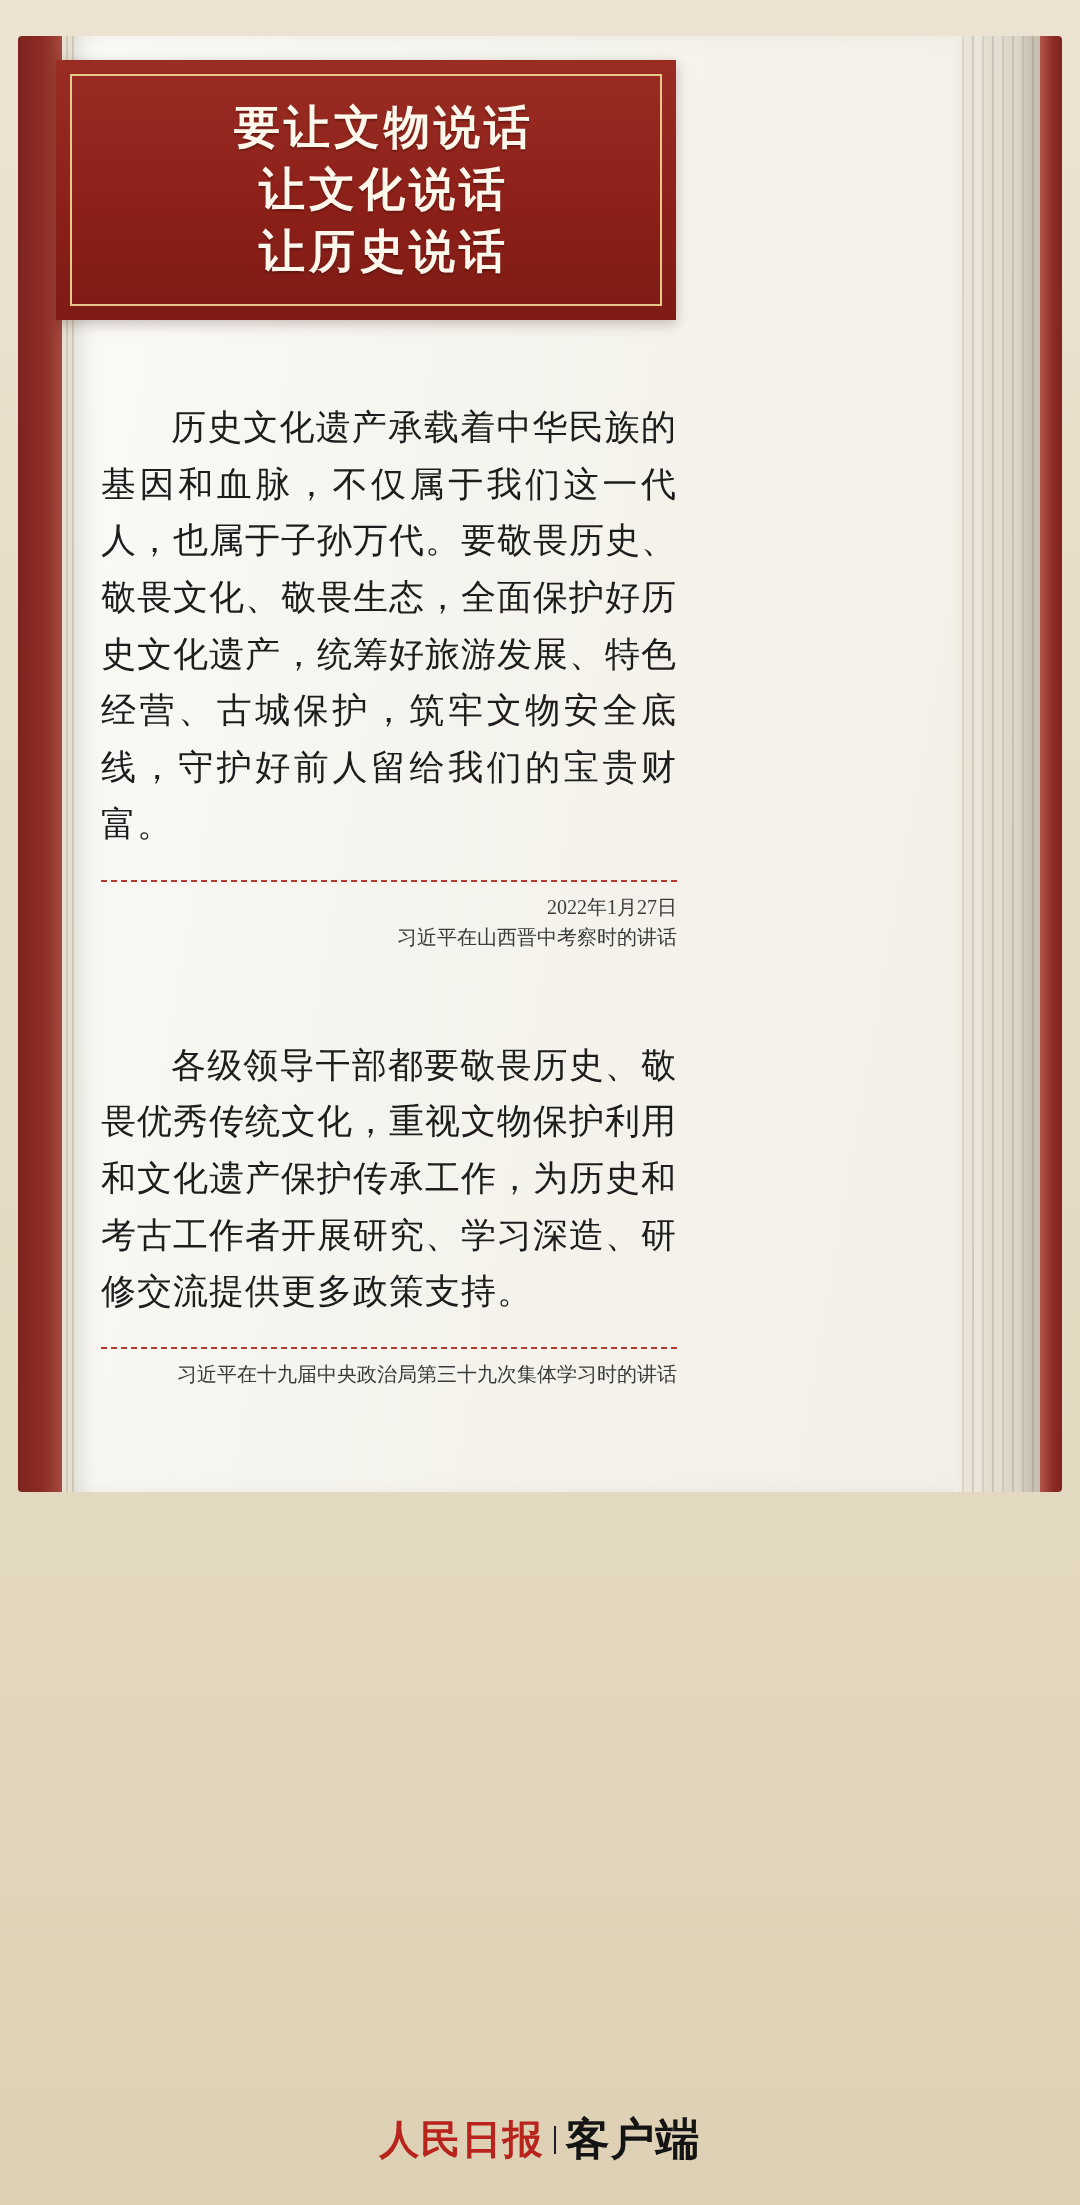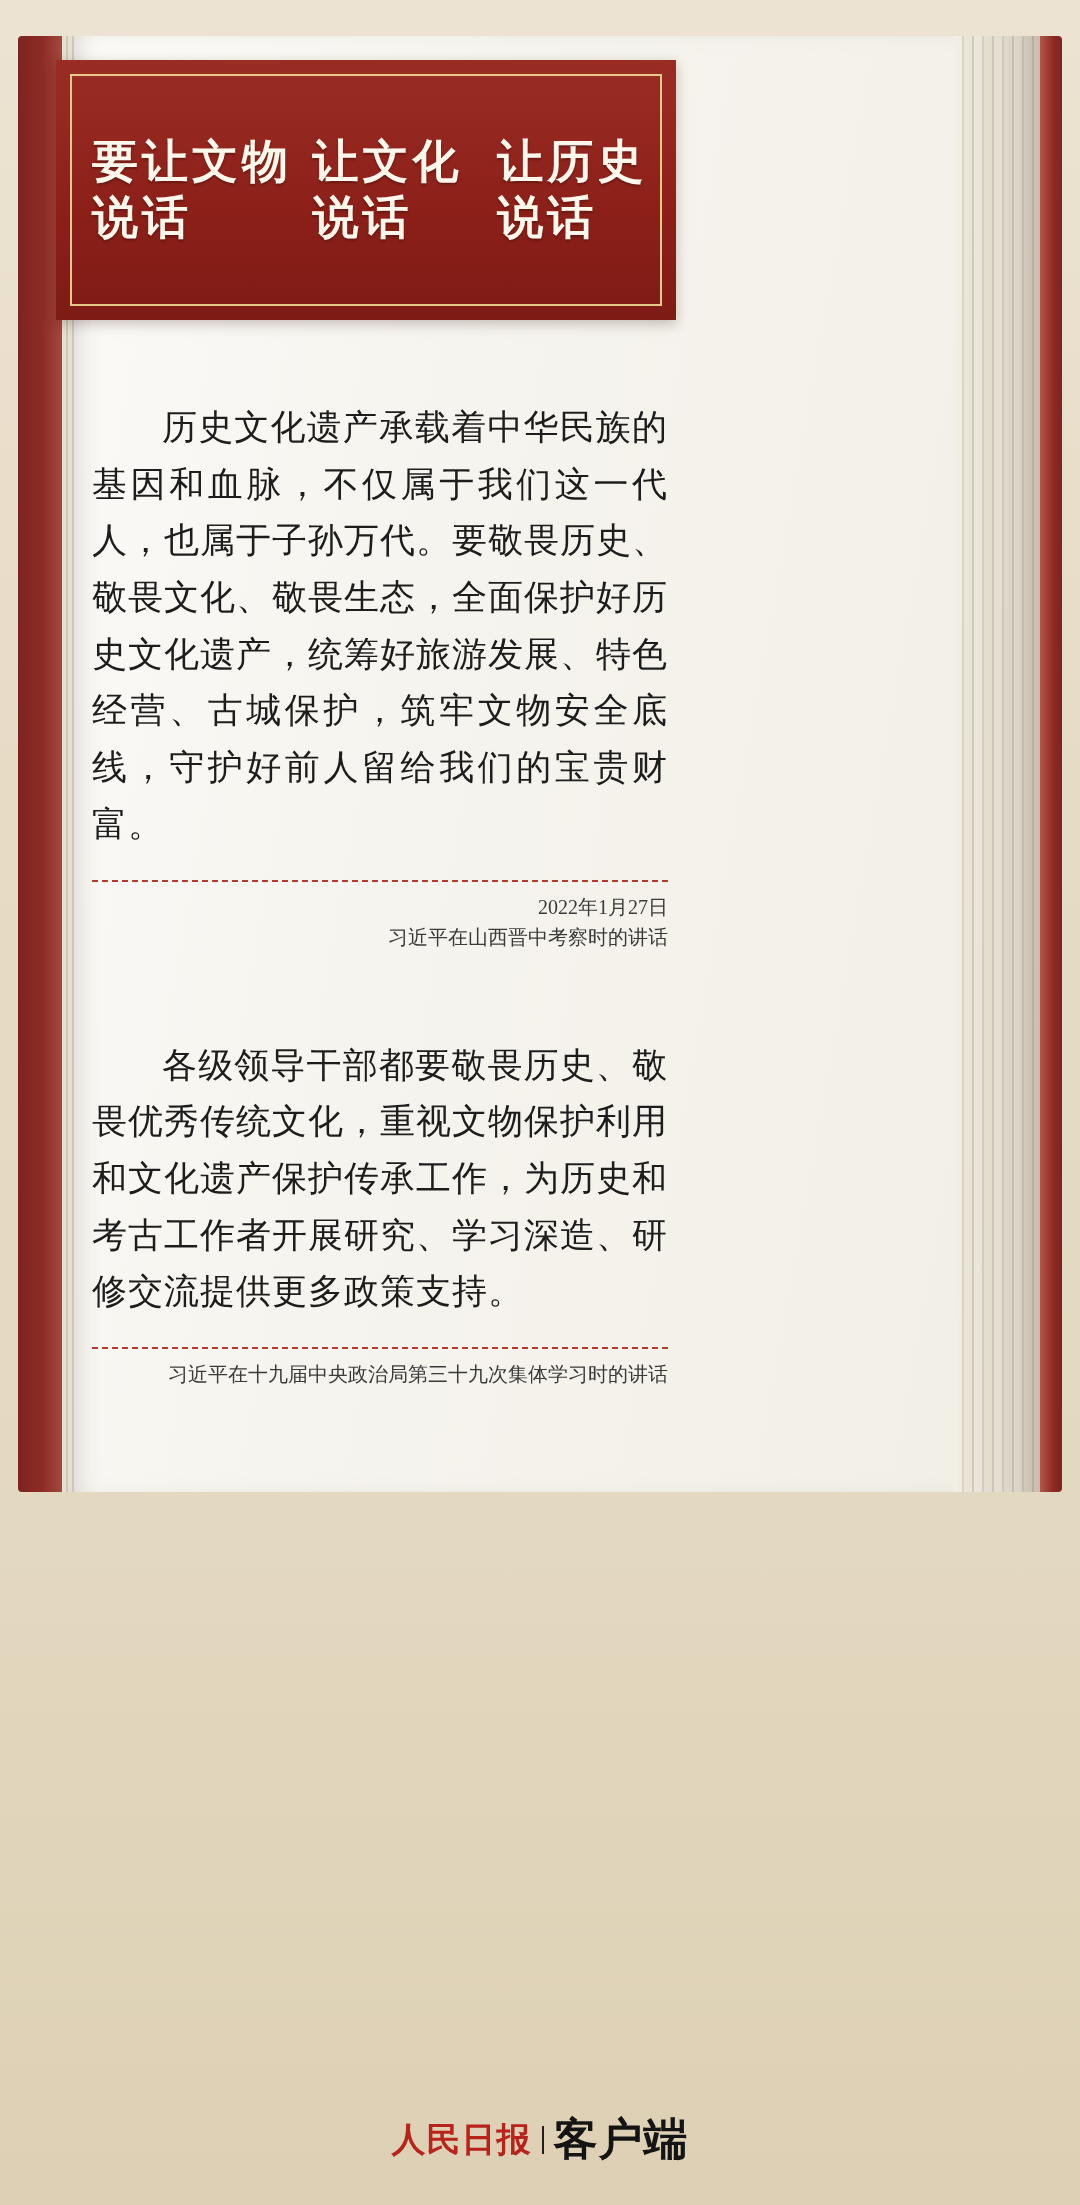--- a/index.html
+++ b/index.html
@@ -122,40 +122,40 @@
   }
   .pc-tl { left: 14px;  top: 14px;  border-right: none; border-bottom: none; }
   .pc-tr { right: 14px; top: 14px;  border-left: none;  border-bottom: none; }
   .pc-bl { left: 14px;  bottom: 14px; border-right: none; border-top: none; }
   .pc-br { right: 14px; bottom: 14px; border-left: none;  border-top: none; }
 
   .plaque-text {
     position: absolute;
     inset: 0;
     display: flex;
-    flex-direction: row;
+    flex-direction: column;
     align-items: center;
     justify-content: center;
     gap: 6px;
     padding-left: 36px;
   }
   .plaque-line {
     color: #fdf7ec;
     font-family: "Liberation Serif", "DejaVu Serif", serif;
     font-weight: bold;
     font-size: 46px;
     letter-spacing: 4px;
     line-height: 1.22;
     text-shadow: 0 2px 2px rgba(60,15,10,.45);
   }
 
   
   .content {
     position: absolute;
-    left: 92px;
+    left: 101px;
     top: 400px;
     width: 576px;
   }
   .quote-block { margin-bottom: 86px; }
   .quote-block:last-child { margin-bottom: 12px; }
 
   .quote-text {
     font-size: 35px;
     line-height: 1.62;
     color: #1d1d1d;
@@ -183,21 +183,21 @@
     left: 0;
     right: 0;
     bottom: 36px;
     display: flex;
     align-items: center;
     justify-content: center;
     gap: 6px;
   }
   .logo-mark {
     color: #b8241c;
-    font-size: 34px;
+    font-size: 40px;
     font-weight: bold;
     letter-spacing: 1px;
     font-family: "Liberation Serif", "DejaVu Serif", serif;
   }
   .logo-bar {
     width: 2px;
     height: 28px;
     background: #1e1e1e;
     margin: 0 4px;
   }

